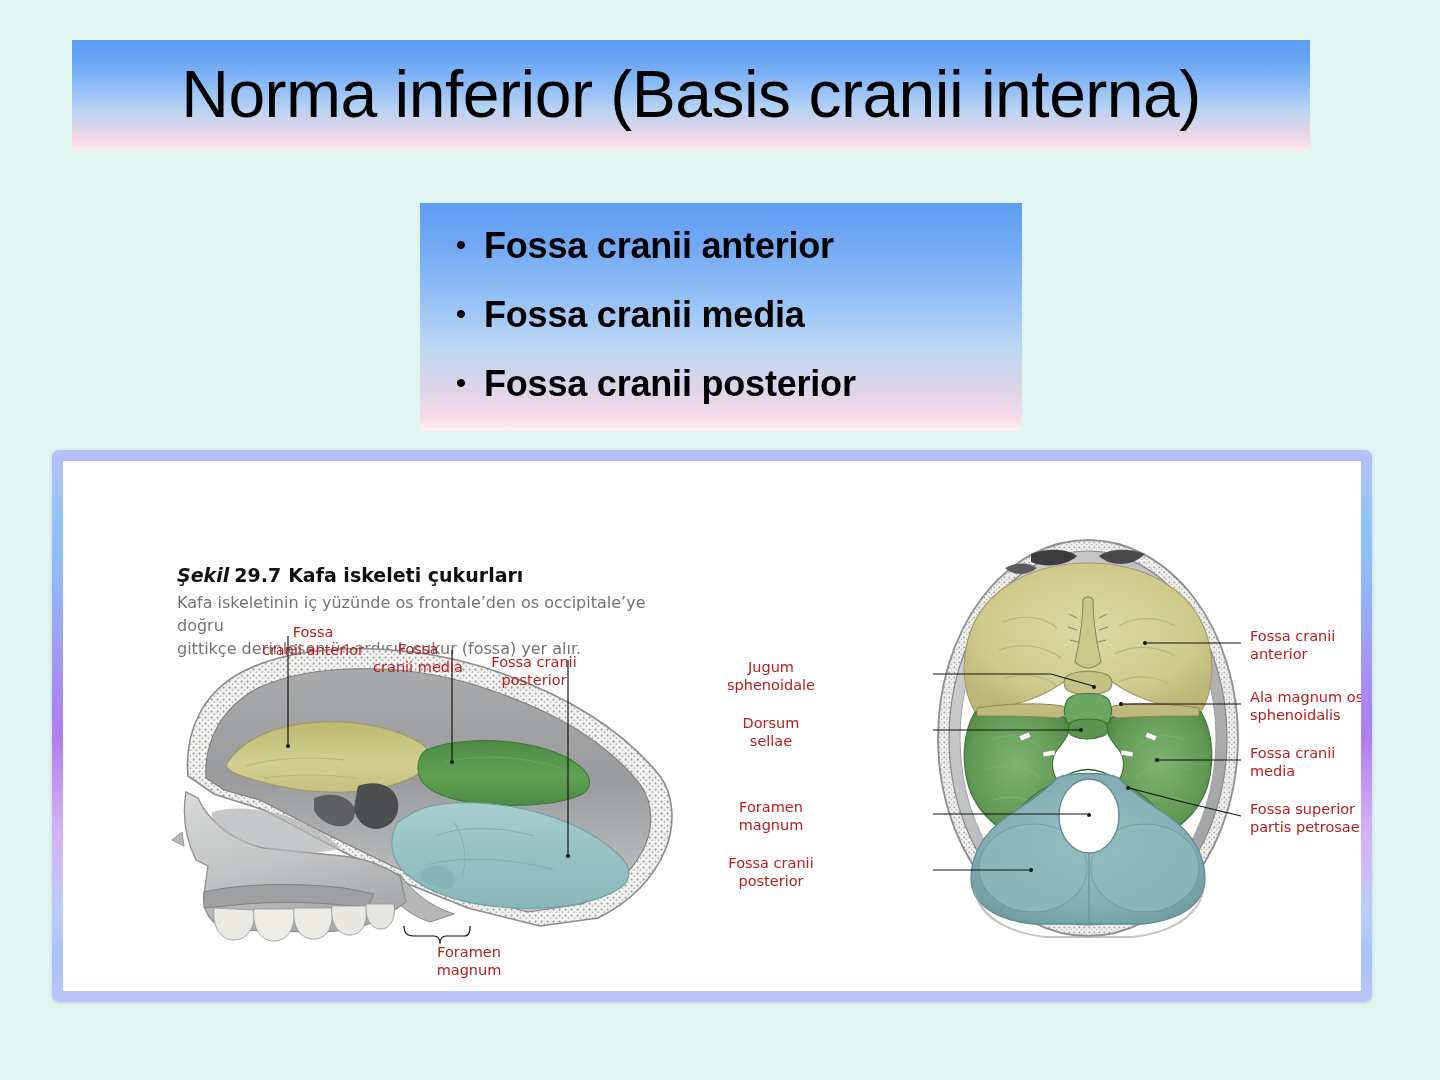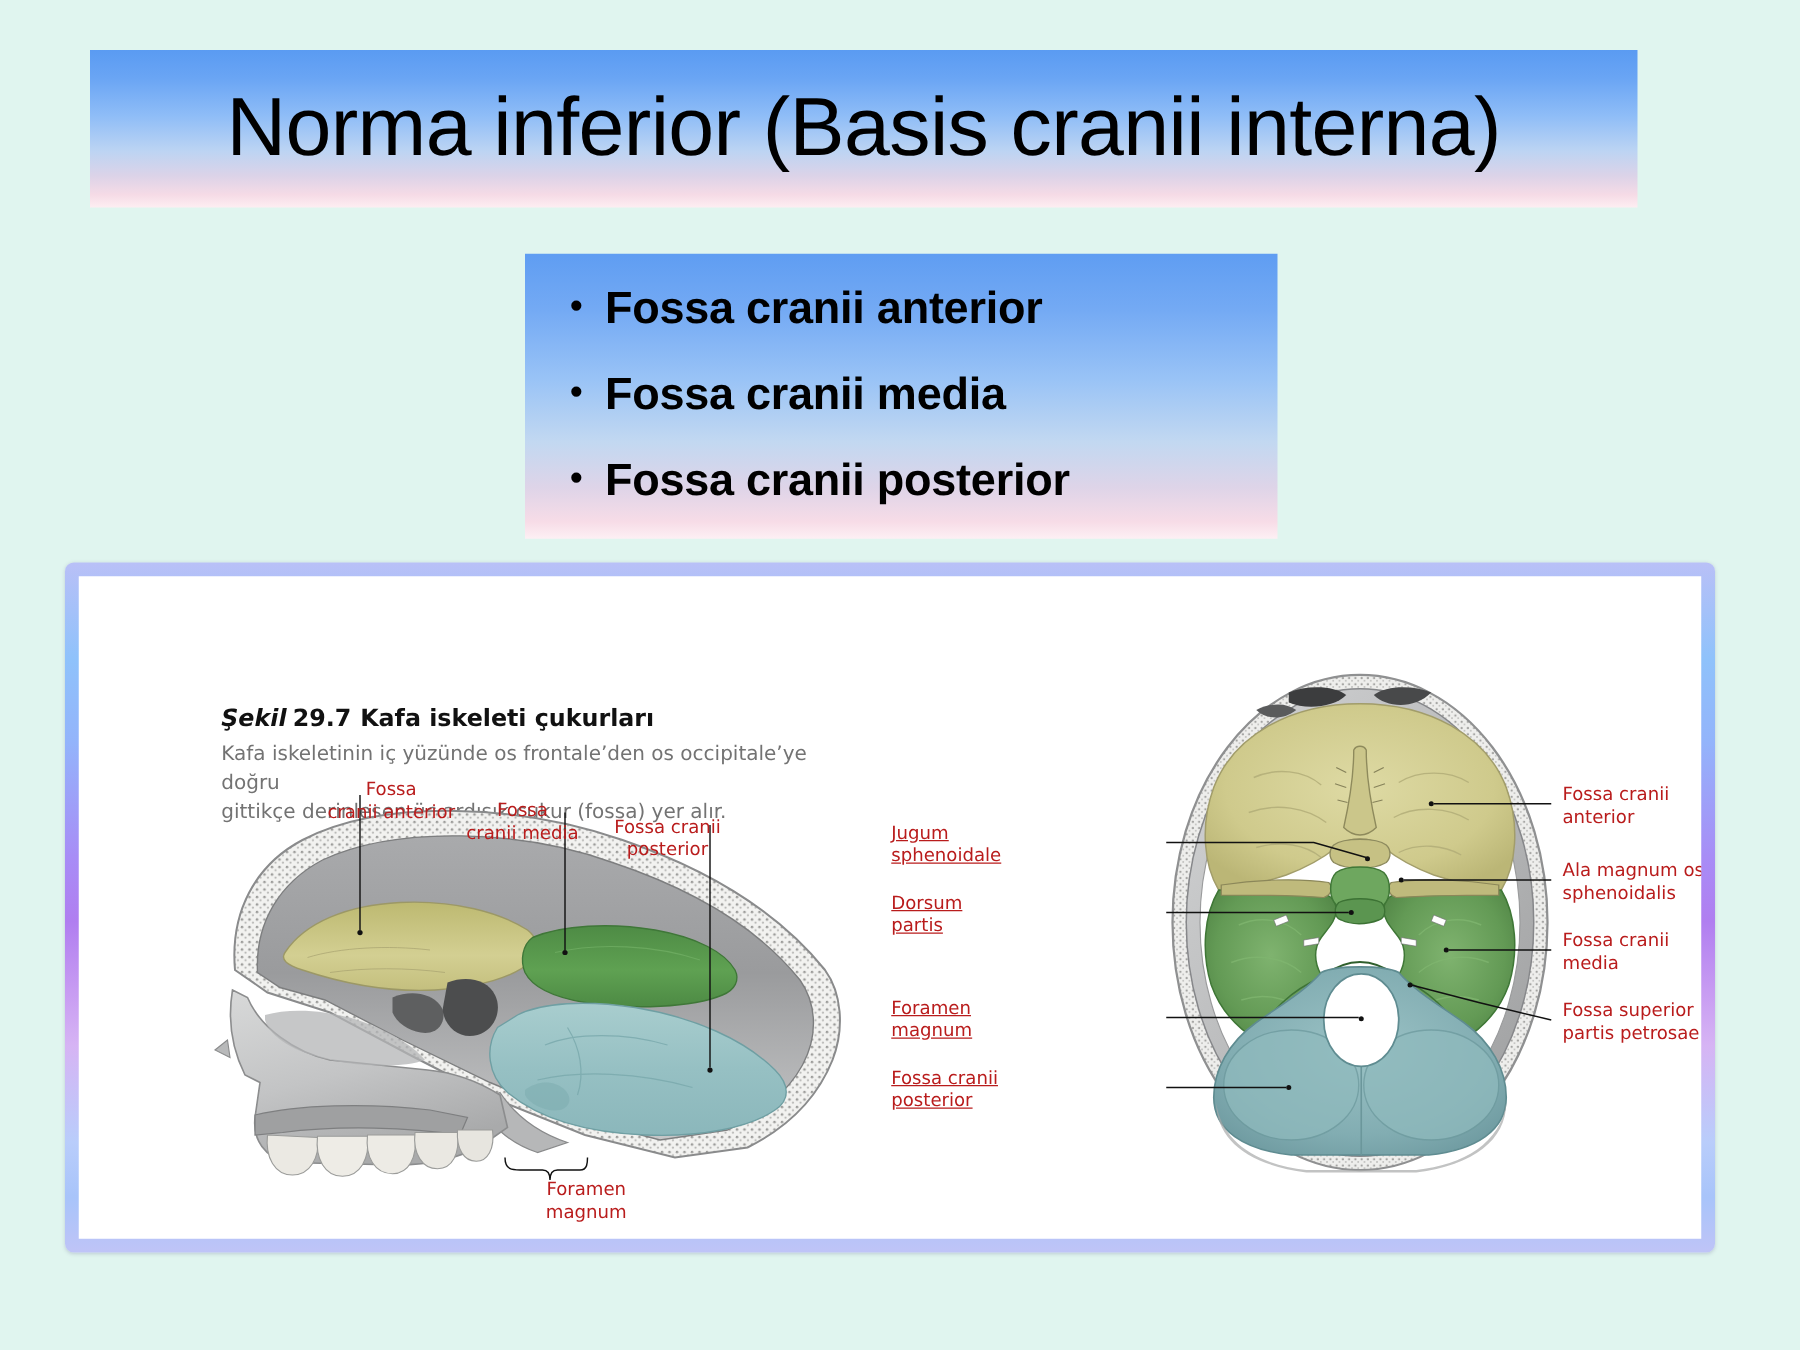--- a/index.html
+++ b/index.html
@@ -7,21 +7,21 @@
     width: 1440px; height: 1080px;
     background: #e0f5ef;
     font-family: "Liberation Sans", sans-serif;
     overflow: hidden;
   }
   .slide { position: relative; width: 1440px; height: 1080px; }
 
   
   .title-banner {
     position: absolute; left: 72px; top: 40px;
-    width: 1238px; height: 126px;
+    width: 1238px; height: 111px;
     background: linear-gradient(to bottom,
         #5a9bf2 0%, #6aa5f4 18%, #8fbdf7 42%,
         #bcd4f3 64%, #dcd3e8 80%, #f6dbe6 92%, #fdeef2 100%);
     display: flex; align-items: center;
   }
   .title-text {
     width: 100%; text-align: center;
     font-size: 66px; font-weight: 400; color: #000;
     letter-spacing: -0.5px; line-height: 1;
     transform: translateY(-2px);
@@ -86,21 +86,21 @@
   }
 
   
   .fig-label {
     position: absolute;
     font-family: "DejaVu Sans", sans-serif;
     font-size: 14.5px; color: #b91c1c;
     line-height: 1.22; white-space: pre-line;
   }
   .fig-label.ctr { text-align: center; }
-  .fig-label.rgt { text-align: left; text-decoration: underline; }
+  .fig-label.rgt { text-align: center; }
   .fig-label.lft { text-align: left; }
 
   svg { display: block; }
   .leader { stroke: #111; stroke-width: 1.15; fill: none; }
 </style>
 </head>
 <body>
 
 <div class="slide">
 
@@ -372,21 +372,21 @@
         <line class="leader" x1="-96" y1="288" x2="154" y2="288"></line>
         <circle cx="156" cy="289" r="2" fill="#111"></circle>
 
         <line class="leader" x1="-96" y1="344" x2="96" y2="344"></line>
         <circle cx="98" cy="344" r="2" fill="#111"></circle>
       </svg>
 
       <div class="fig-label rgt" style="left:650px;top:198px;width:116px">Jugum
 sphenoidale</div>
       <div class="fig-label rgt" style="left:650px;top:254px;width:116px">Dorsum
-partis</div>
+sellae</div>
       <div class="fig-label rgt" style="left:650px;top:338px;width:116px">Foramen
 magnum</div>
       <div class="fig-label rgt" style="left:650px;top:394px;width:116px">Fossa cranii
 posterior</div>
 
       <div class="fig-label lft" style="left:1187px;top:167px;width:140px">Fossa cranii
 anterior</div>
       <div class="fig-label lft" style="left:1187px;top:228px;width:146px">Ala magnum ossis
 sphenoidalis</div>
       <div class="fig-label lft" style="left:1187px;top:284px;width:140px">Fossa cranii

